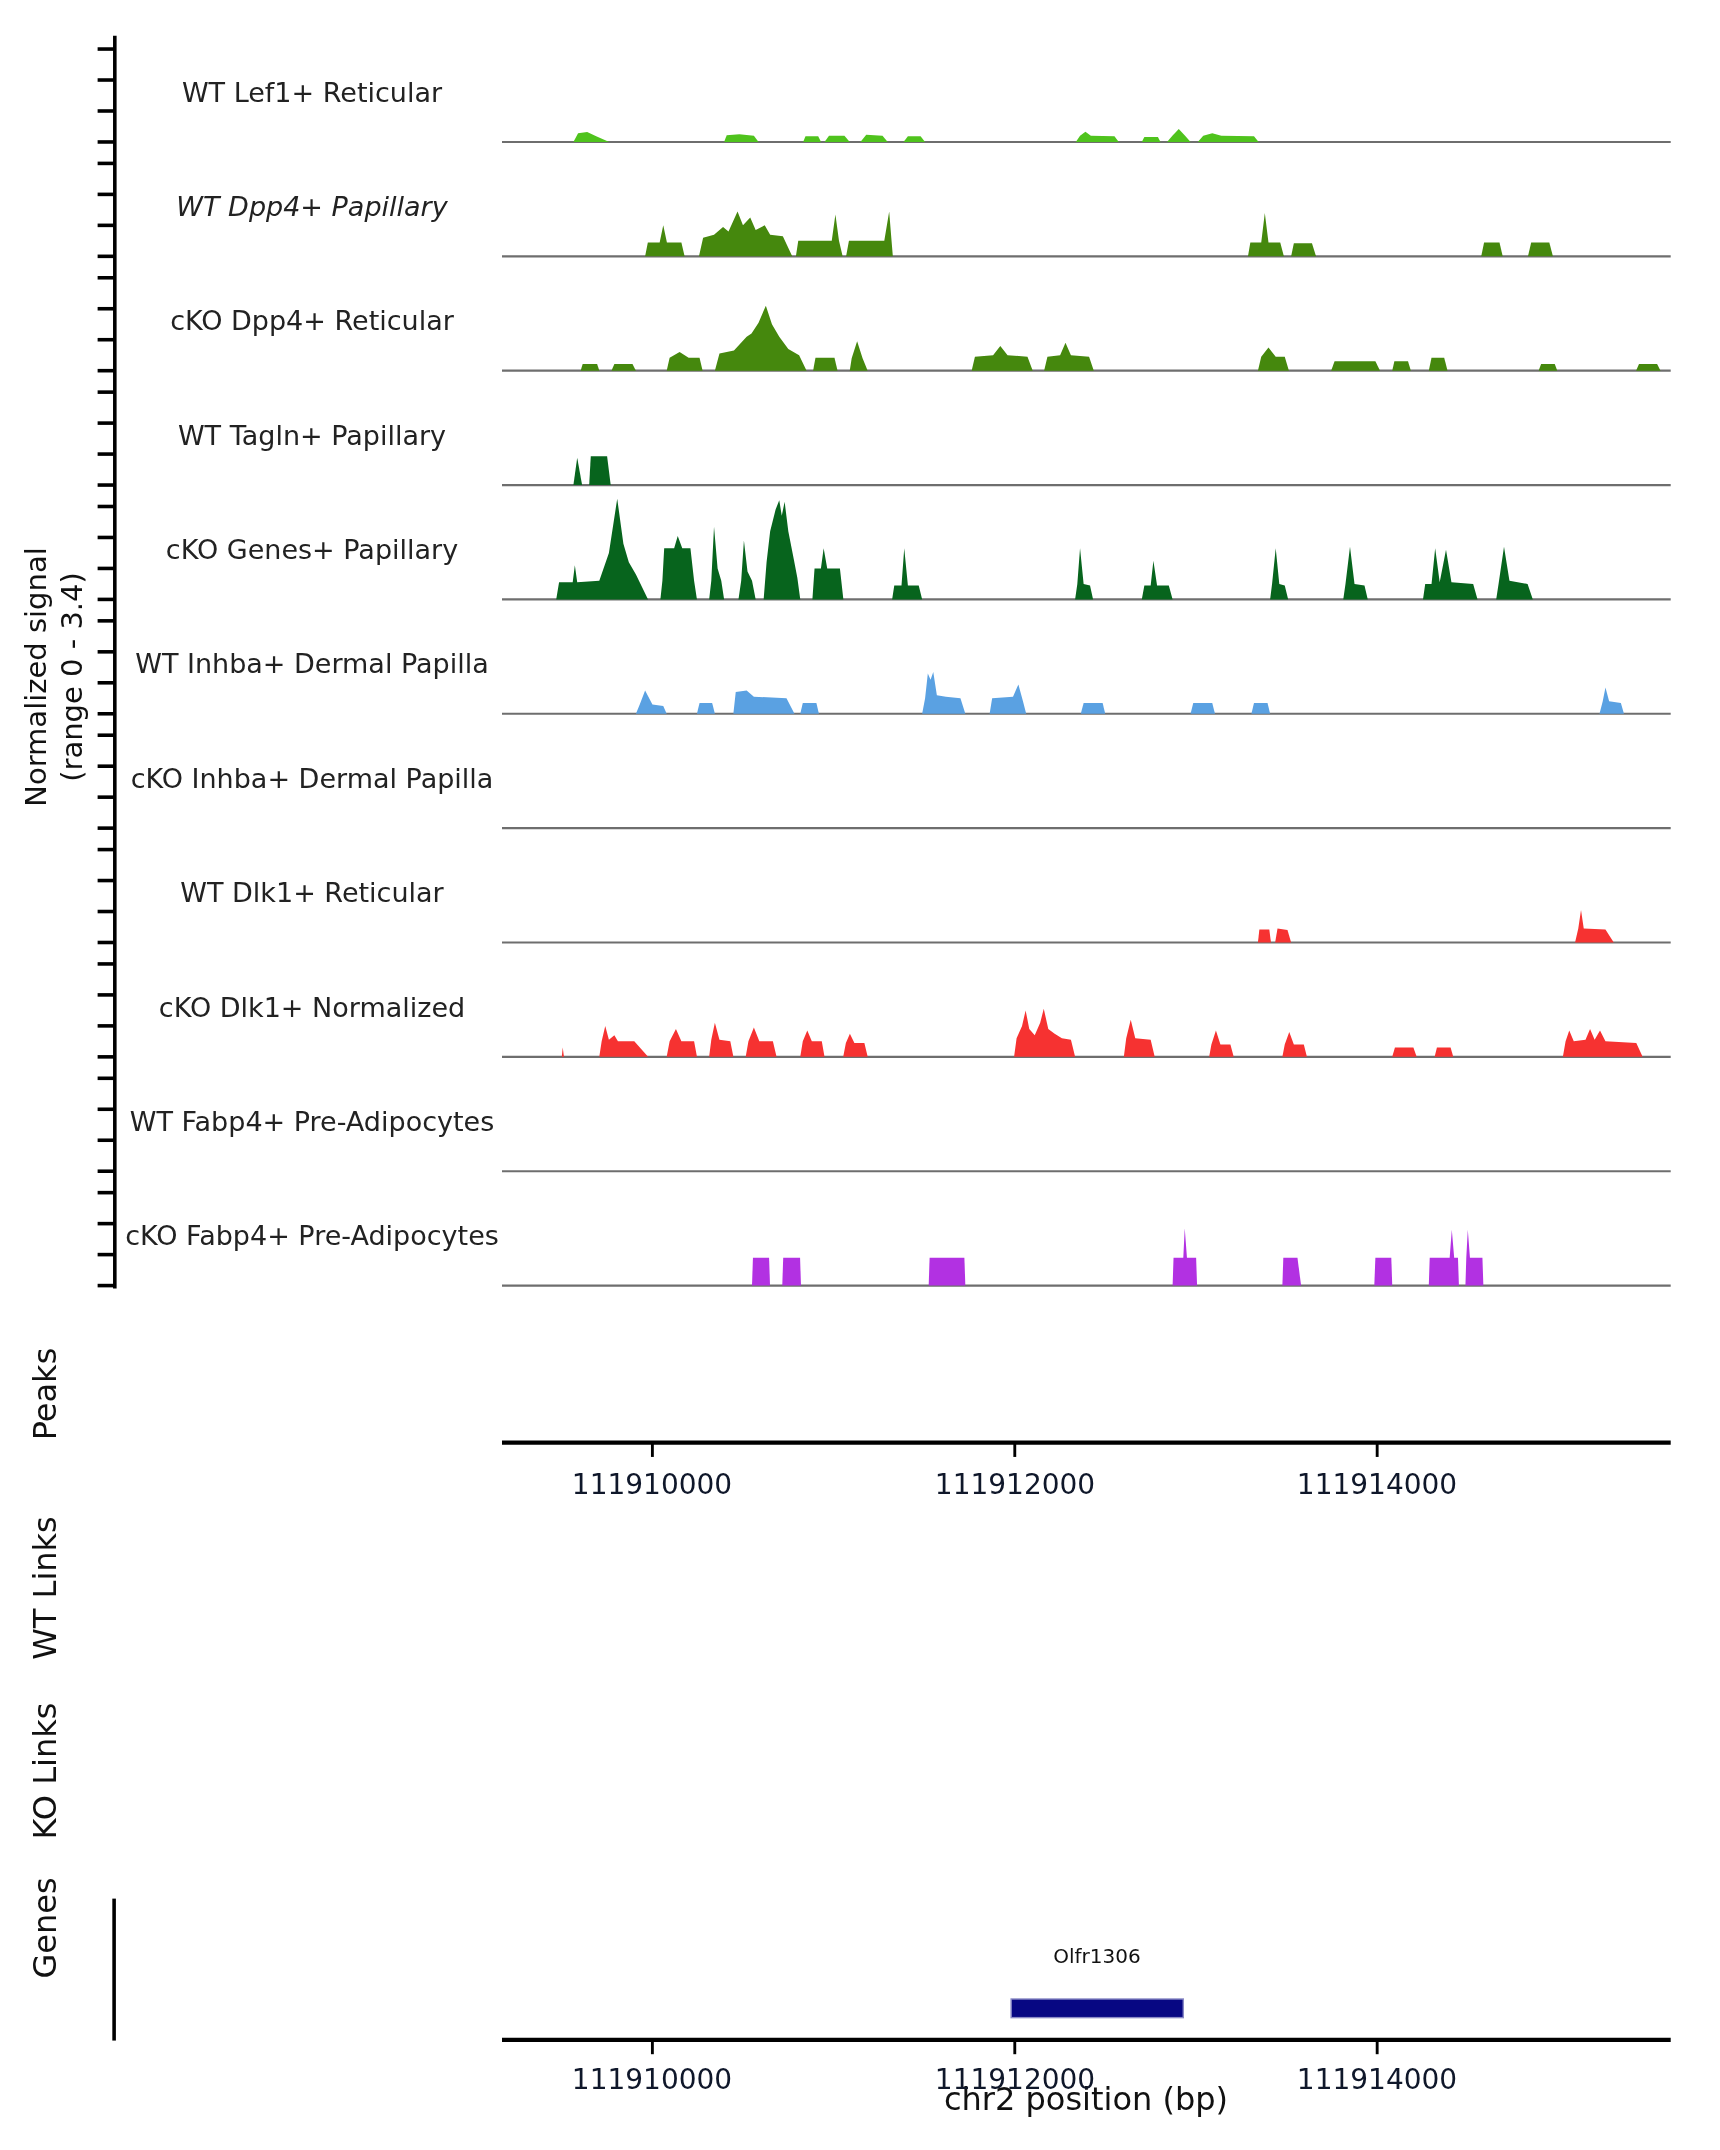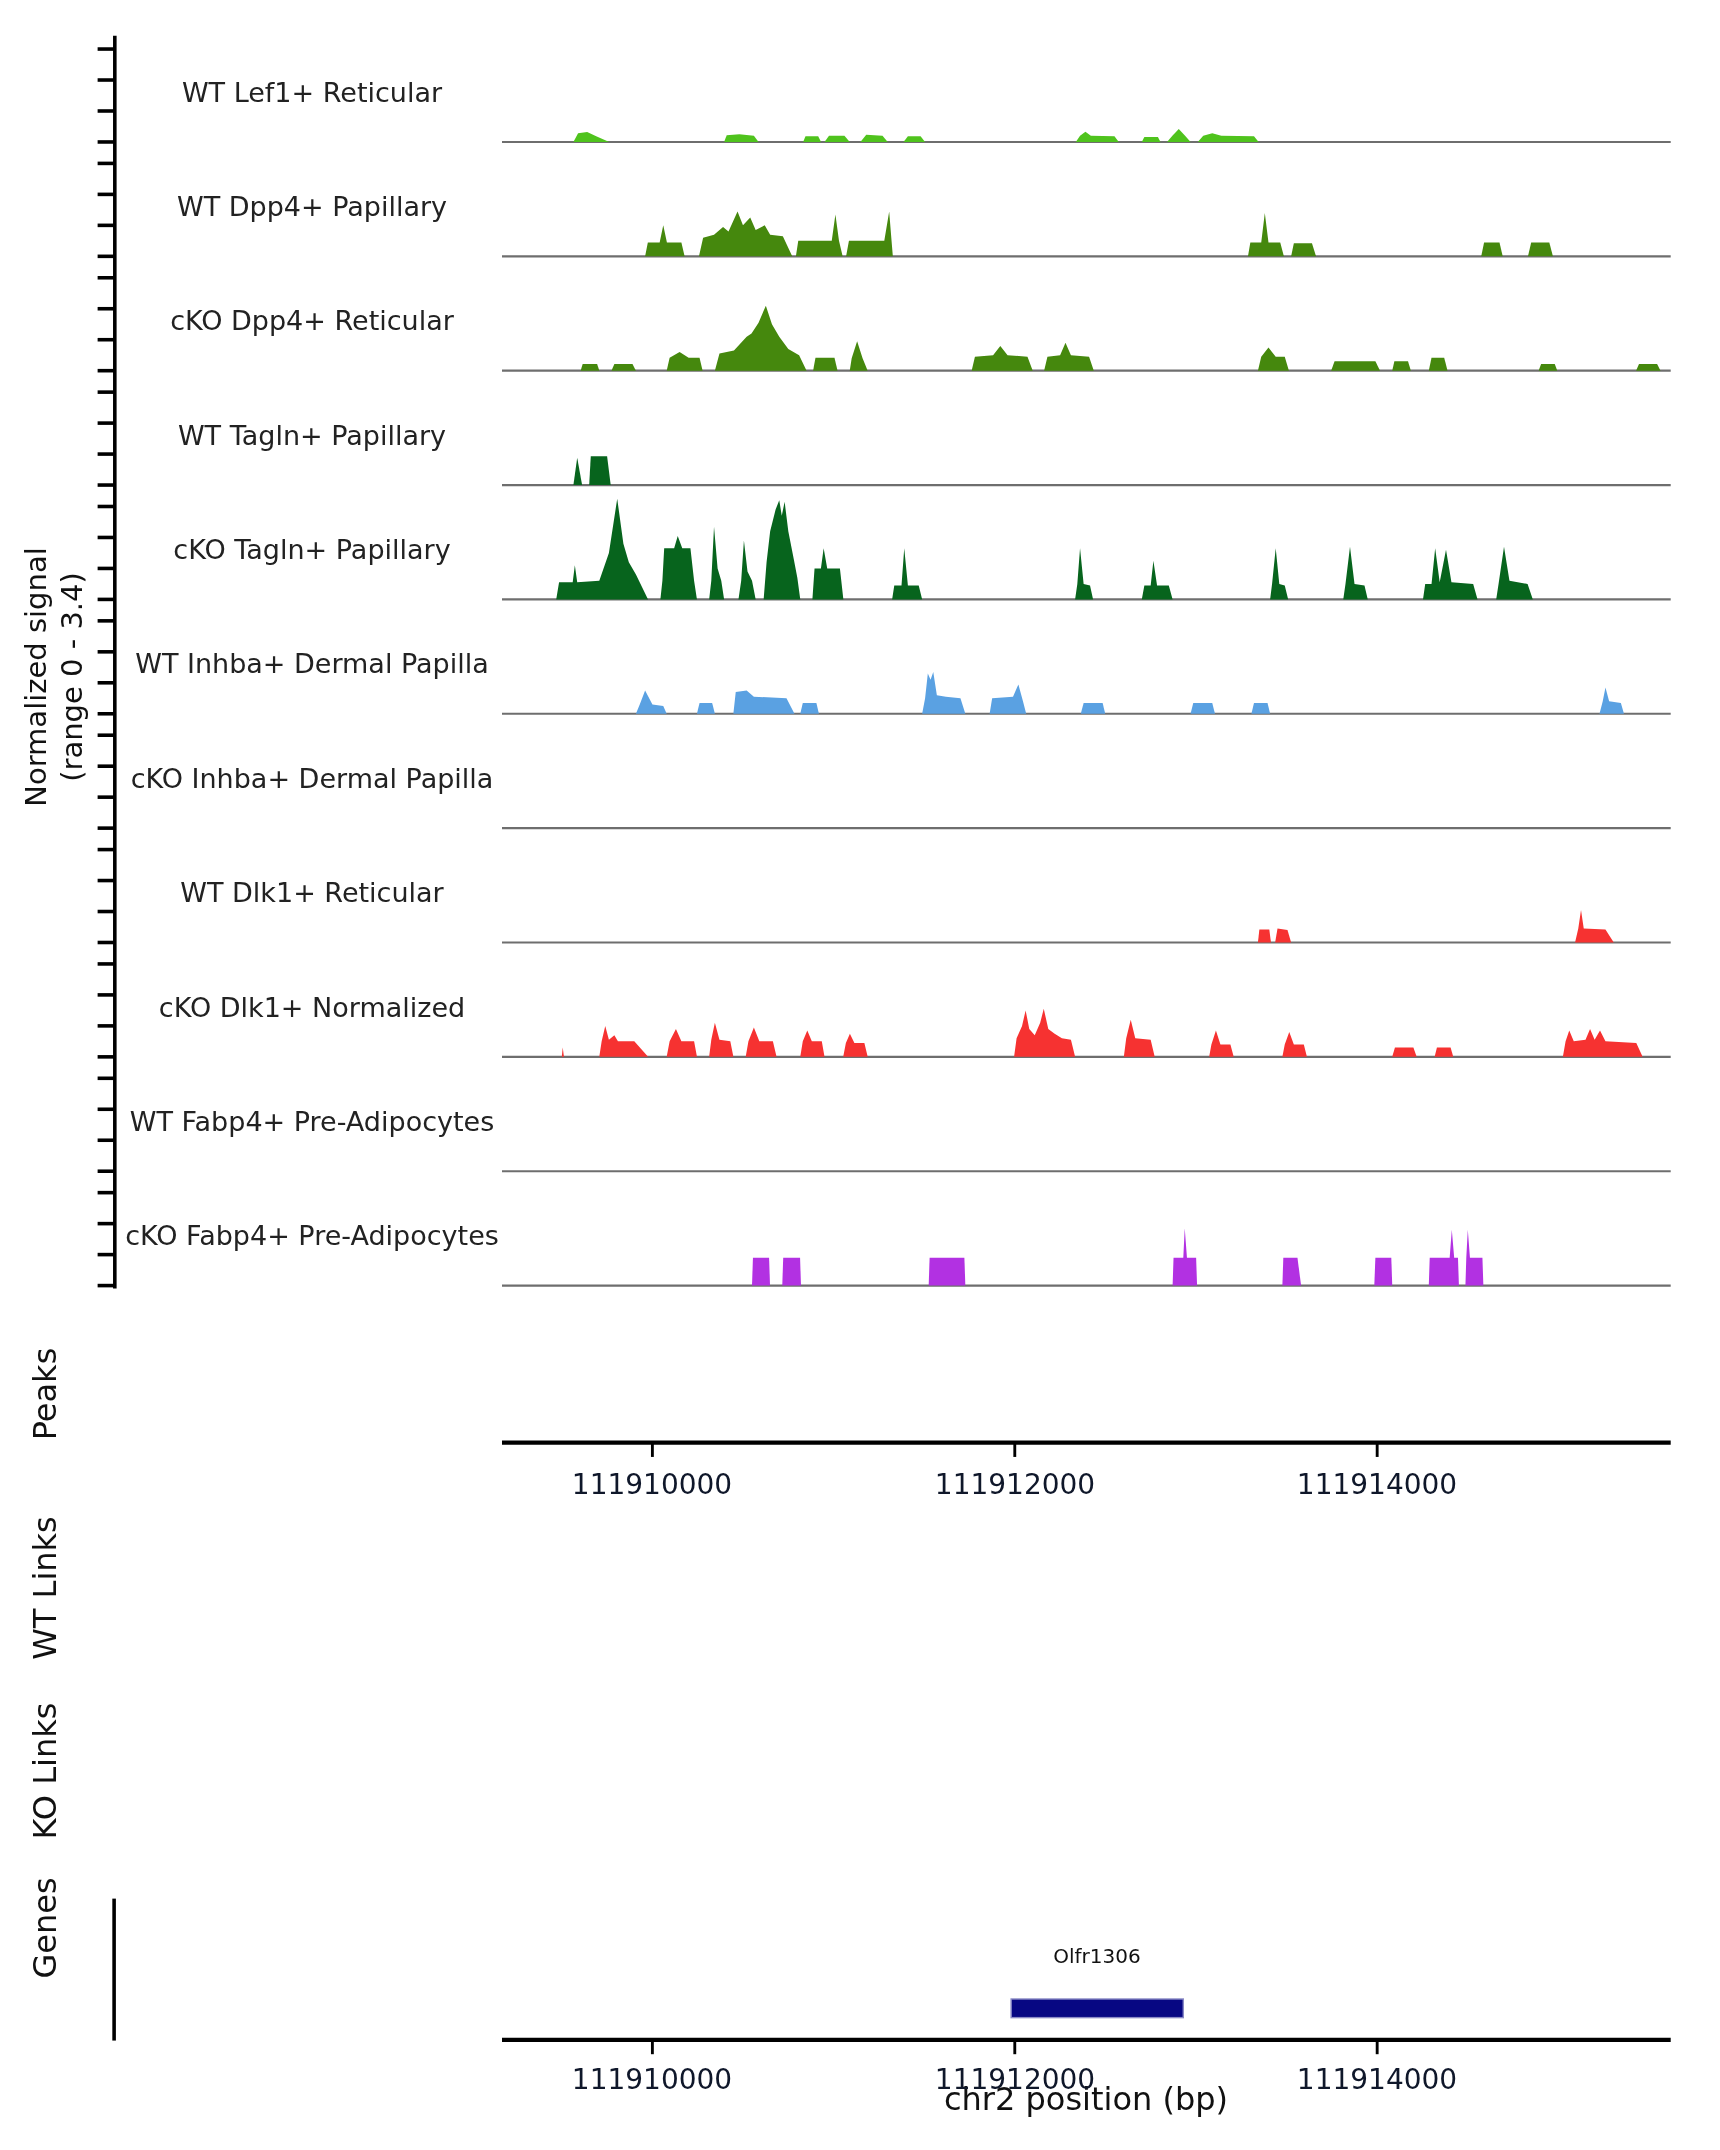--- a/index.html
+++ b/index.html
@@ -180,24 +180,24 @@
   <div class="vlab section" style="left:45px; top:1588px;">WT Links</div>
   <div class="vlab section" style="left:45px; top:1771px;">KO Links</div>
   <div class="vlab section" style="left:45px; top:1928px;">Genes</div>
 
   <div class="lbl genename" style="left: 1097px; top: 1956px;">Olfr1306</div>
 
   <div class="lbl xlab" style="left:1086px; top:2099px;">chr2 position (bp)</div>
 
   <div id="track-labels">
       <div class="lbl tracklbl" style="left: 312px; top: 92px;">WT Lef1+ Reticular</div>
-      <div class="lbl tracklbl" style="left: 312px; top: 206px;">WT Dpp4+ Papillary</div>
+      <div class="lbl tracklbl" style="left: 312px; top: 206px; font-style: italic;">WT Dpp4+ Papillary</div>
       <div class="lbl tracklbl" style="left: 312px; top: 320px;">cKO Dpp4+ Reticular</div>
       <div class="lbl tracklbl" style="left: 312px; top: 435px;">WT Tagln+ Papillary</div>
-      <div class="lbl tracklbl" style="left: 312px; top: 549px;">cKO Tagln+ Papillary</div>
+      <div class="lbl tracklbl" style="left: 312px; top: 549px;">cKO Genes+ Papillary</div>
       <div class="lbl tracklbl" style="left: 312px; top: 663px;">WT Inhba+ Dermal Papilla</div>
       <div class="lbl tracklbl" style="left: 312px; top: 778px;">cKO Inhba+ Dermal Papilla</div>
       <div class="lbl tracklbl" style="left: 312px; top: 892px; text-align: center;">WT Dlk1+ Reticular</div>
       <div class="lbl tracklbl" style="left: 312px; top: 1007px;">cKO Dlk1+ Normalized</div>
       <div class="lbl tracklbl" style="left: 312px; top: 1121px;">WT Fabp4+ Pre-Adipocytes</div>
       <div class="lbl tracklbl" style="left: 312px; top: 1235px;">cKO Fabp4+ Pre-Adipocytes</div>
     </div>
   <div id="tick-labels">
       <div class="lbl ticklbl" style="left: 652px; top: 1484px;">111910000</div>
       <div class="lbl ticklbl" style="left: 1015px; top: 1484px;">111912000</div>

